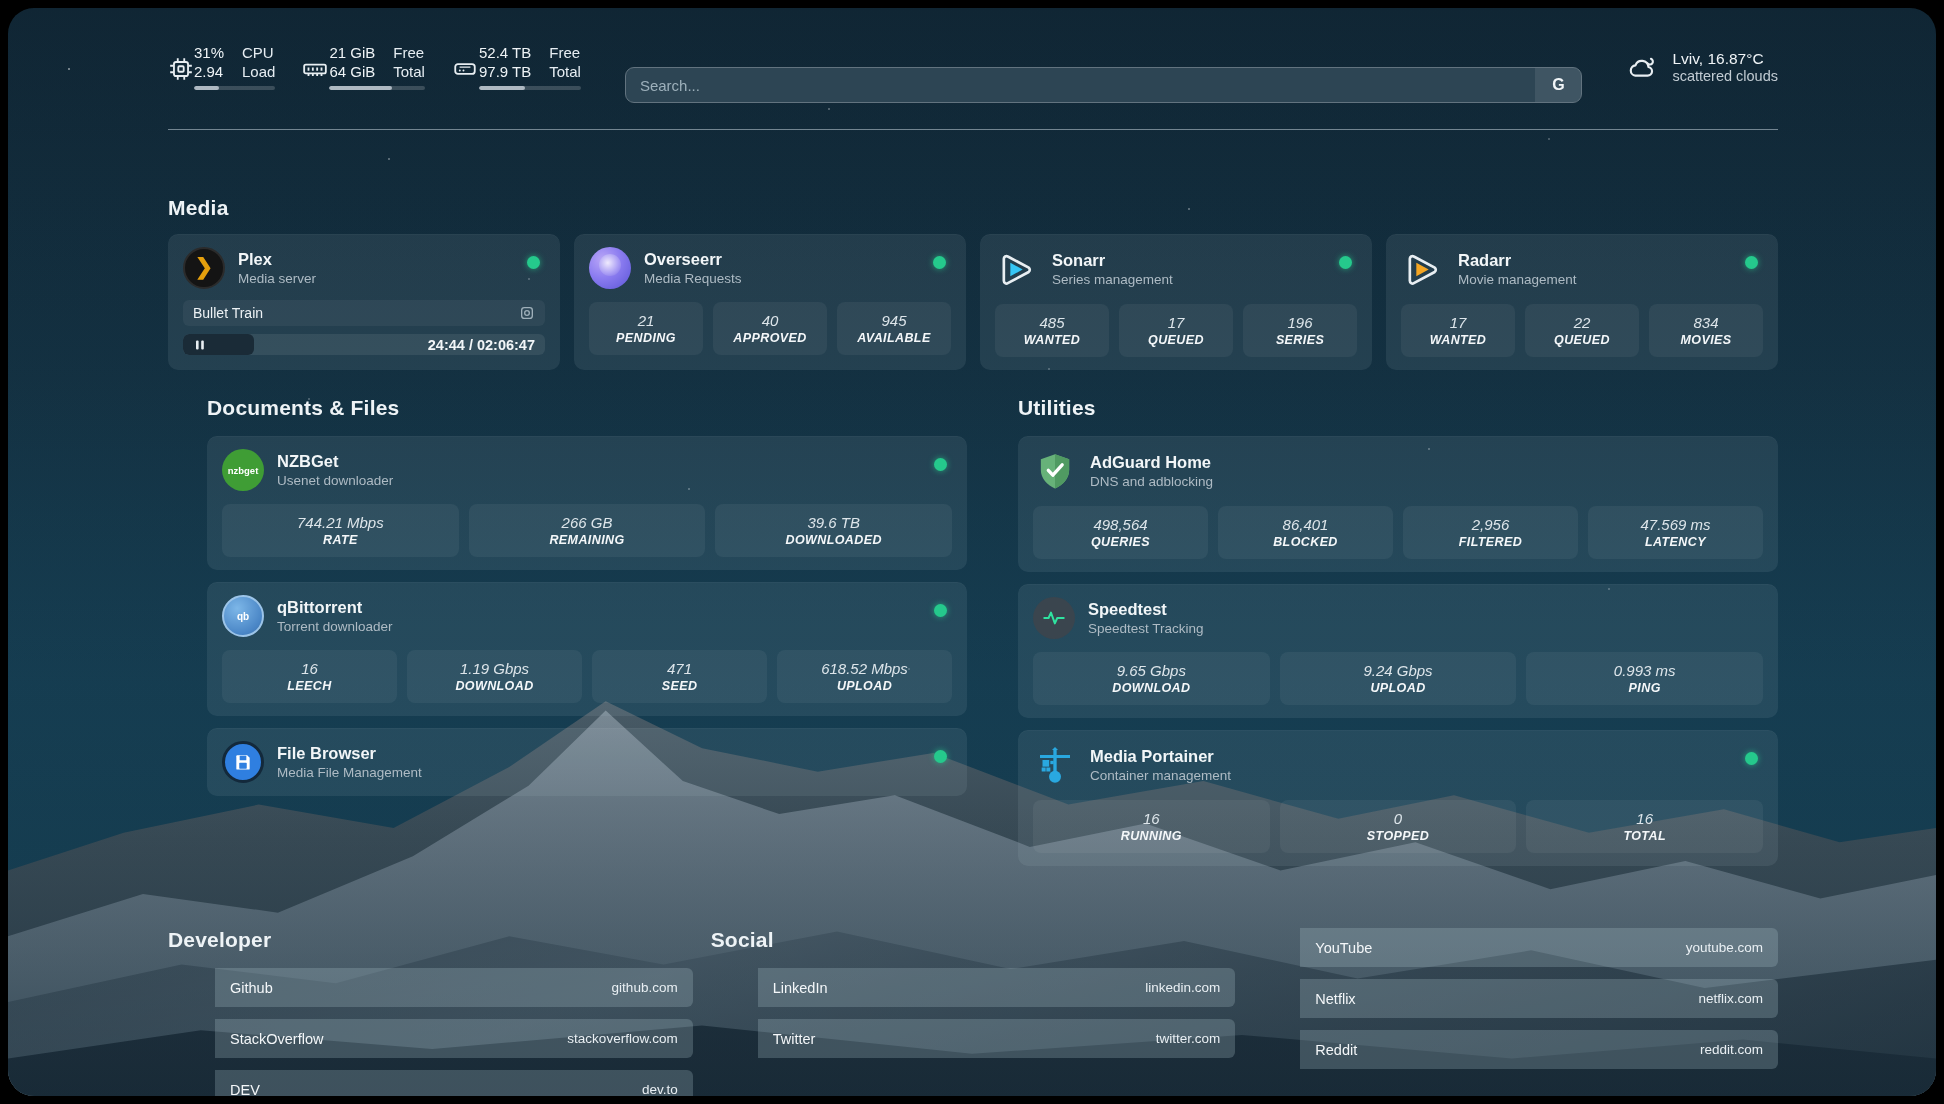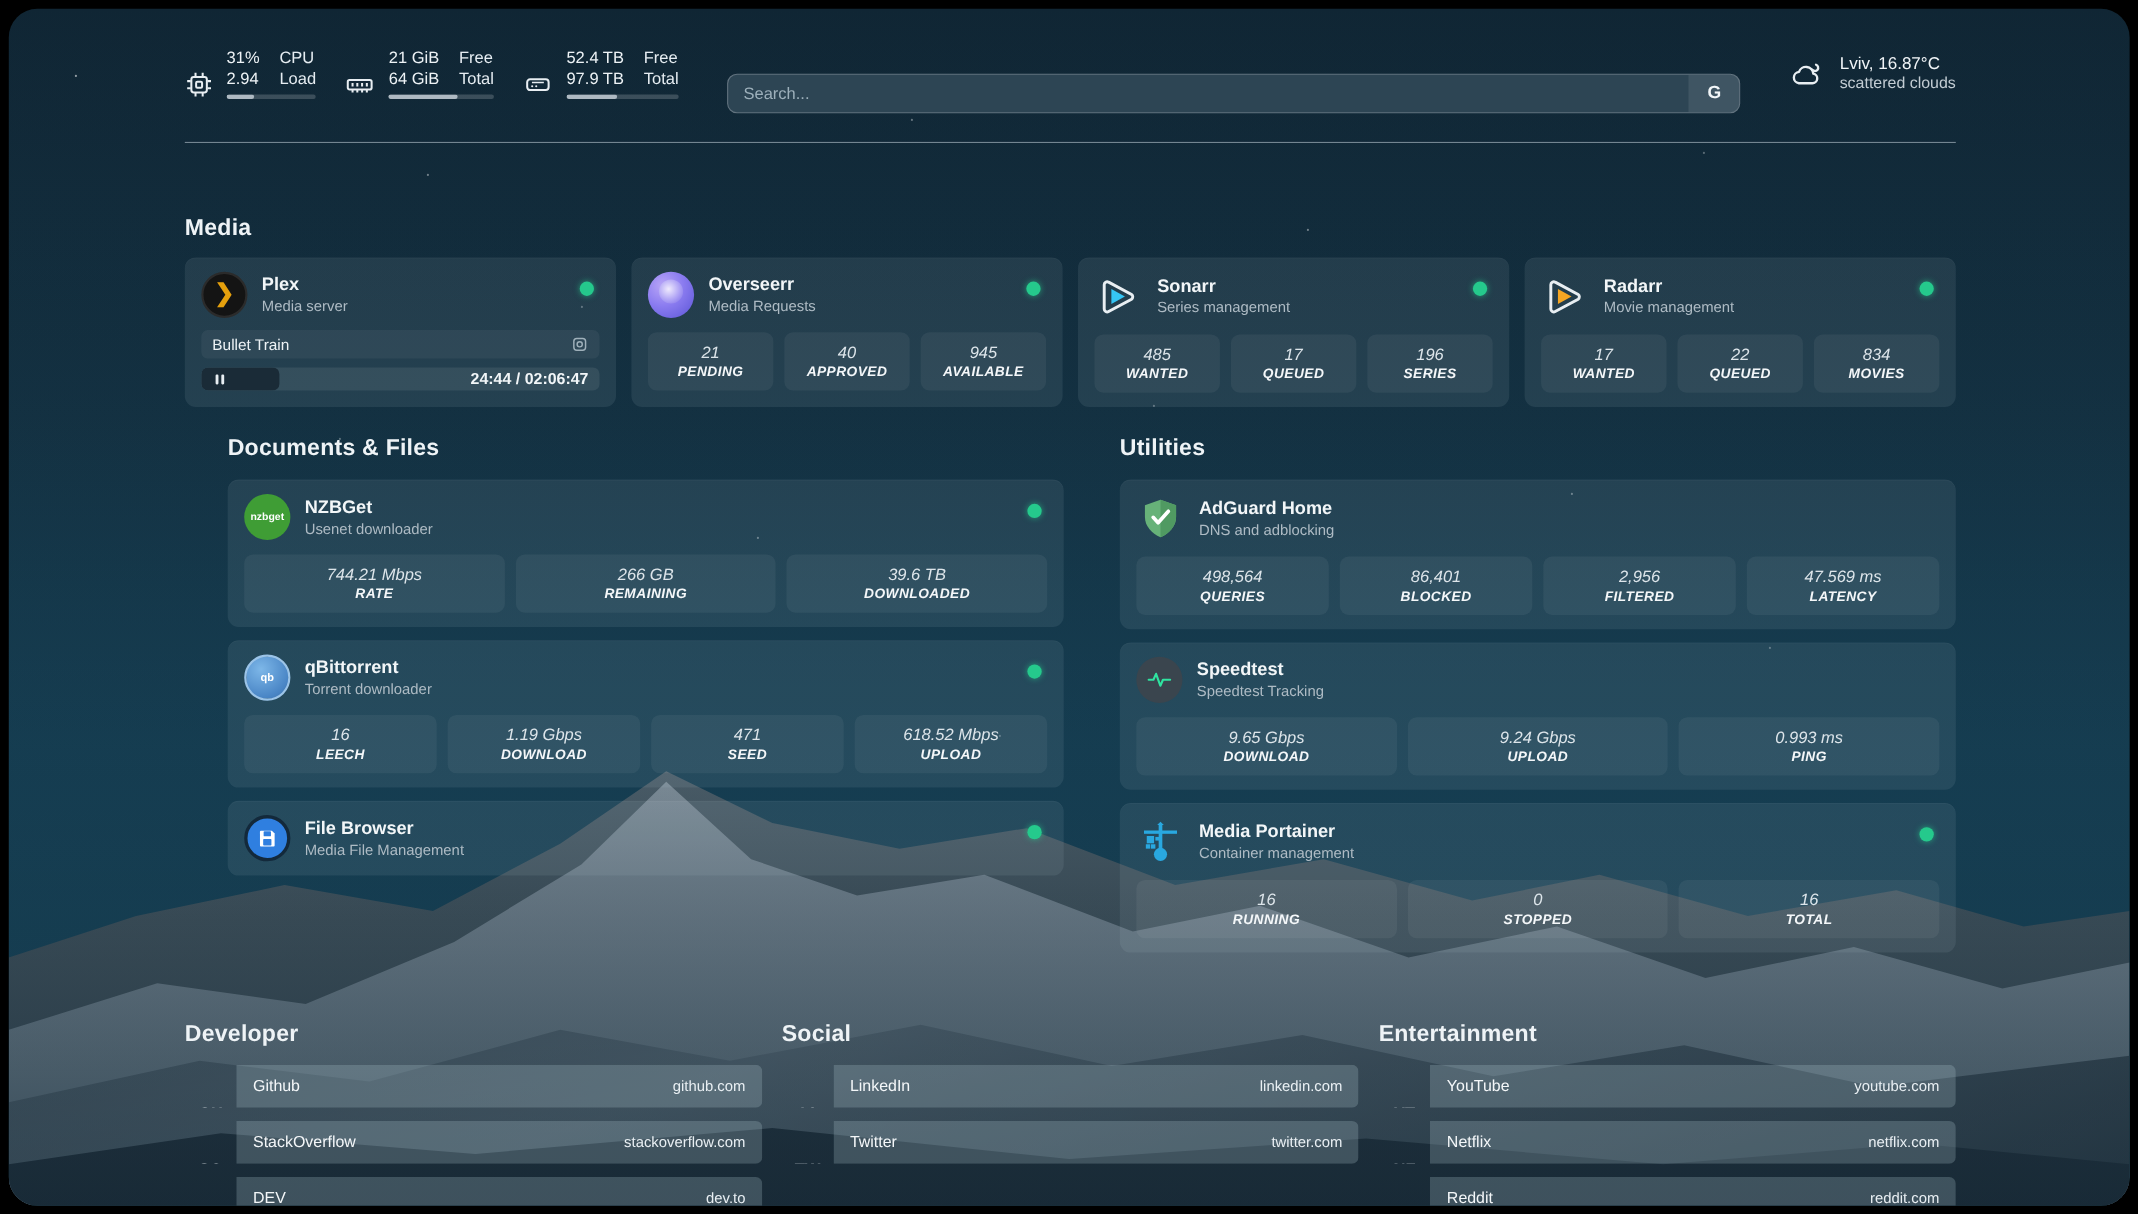--- a/index.html
+++ b/index.html
@@ -27,21 +27,21 @@
       240px 330px 0 rgba(255,255,255,.3), 620px 420px 0 rgba(255,255,255,.35),
       980px 300px 0 rgba(255,255,255,.3), 1360px 380px 0 rgba(255,255,255,.35),
       180px 560px 0 rgba(255,255,255,.3), 840px 600px 0 rgba(255,255,255,.25),
       1540px 520px 0 rgba(255,255,255,.3), 460px 210px 0 rgba(255,255,255,.3); }
 
   
   .content { position:absolute; left:160px; right:158px; top:0; }
 
   
   .topbar { display:flex; align-items:center; margin-top:22px; gap:26px; }
-  .monitor { display:flex; align-items:flex-end; gap:12px; }
+  .monitor { display:flex; align-items:center; gap:0; }
   .monitor svg { margin-top:4px; }
   .mon-cols { display:flex; gap:18px; }
   .mon-col { display:flex; flex-direction:column; color:#eef3f6; font-size:15px; line-height:19px; }
   .mon-col.sec { color:#e6edf2; }
   .mon-body { display:flex; flex-direction:column; }
   .mon-bar { margin-top:5px; height:4px; width:100%; background:rgba(255,255,255,.18); border-radius:3px; overflow:hidden; }
   .mon-fill { height:100%; background:#aeb9c2; border-radius:3px; }
   .searchwrap { flex:1; display:flex; align-items:stretch; height:36px; margin-left:18px;
     background:#2d4554; border:1px solid #62737f; border-radius:9px; overflow:hidden;margin-top:37px; }
   .searchwrap input { flex:1; background:transparent; border:none; outline:none; color:#e8eef2;
@@ -565,21 +565,20 @@
           <div class="link-row">
             <div class="link-abbr">TW</div>
             <div class="link-main">
               <span class="link-name">Twitter</span>
               <span class="link-url">twitter.com</span>
             </div>
           </div>
         </div>
 
         <div class="link-col">
-          <div class="section-title">Entertainment</div>
           <div class="link-row">
             <div class="link-abbr">YT</div>
             <div class="link-main">
               <span class="link-name">YouTube</span>
               <span class="link-url">youtube.com</span>
             </div>
           </div>
           <div class="link-row">
             <div class="link-abbr">NF</div>
             <div class="link-main">

